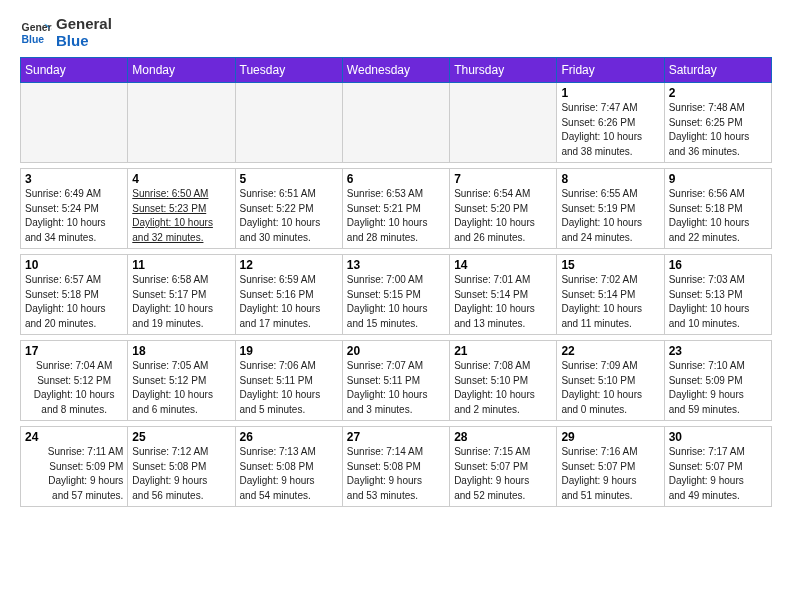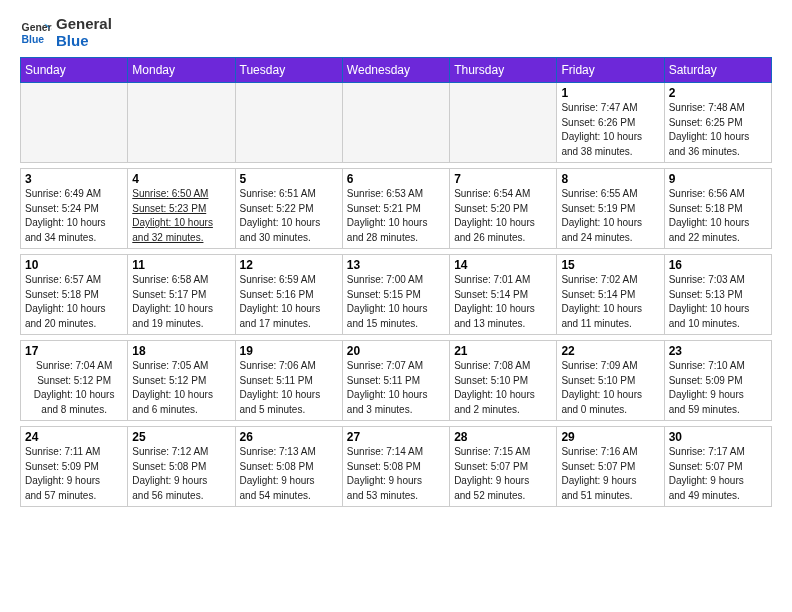--- a/index.html
+++ b/index.html
@@ -324,21 +324,21 @@
           <td></td>
           <td></td>
           <td></td>
           <td></td>
           <td></td>
           <td></td>
         </tr>
         <tr>
           <td>
             <span class="day-number">24</span>
-            <div class="day-info" style="white-space: pre-line;">Sunrise: 7:11 AM
+            <div class="day-info" style="white-space: pre-line; text-align: right;">Sunrise: 7:11 AM
 Sunset: 5:09 PM
 Daylight: 9 hours
 and 57 minutes.</div>
           </td>
           <td>
             <span class="day-number">25</span>
             <div class="day-info" style="white-space: pre-line;">Sunrise: 7:12 AM
 Sunset: 5:08 PM
 Daylight: 9 hours
 and 56 minutes.</div>

